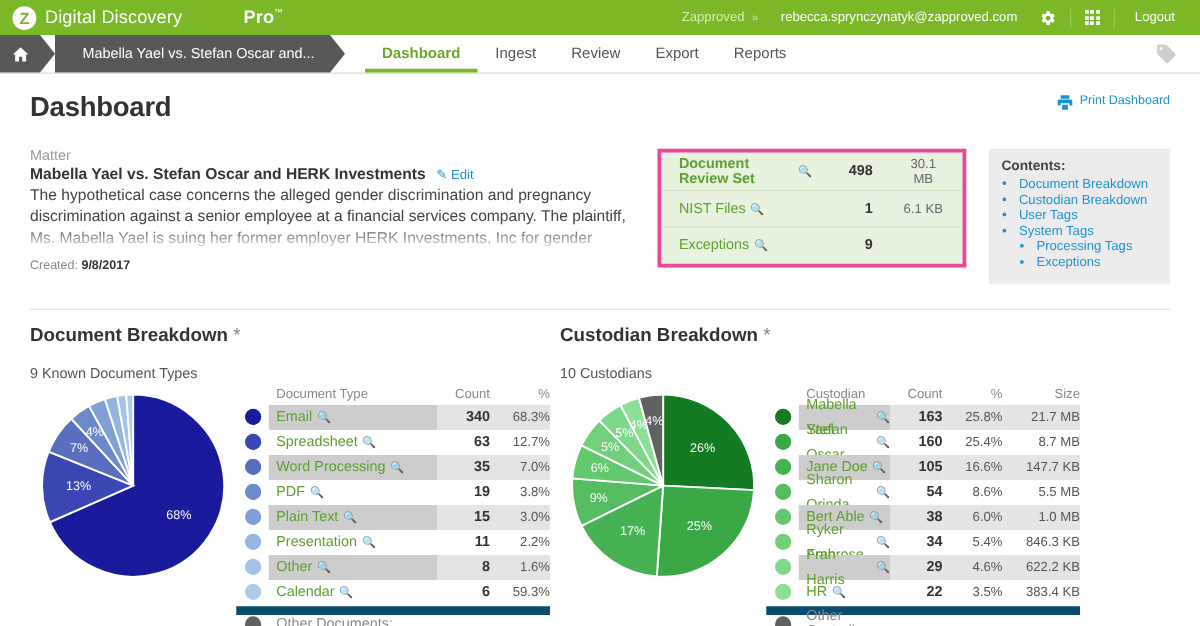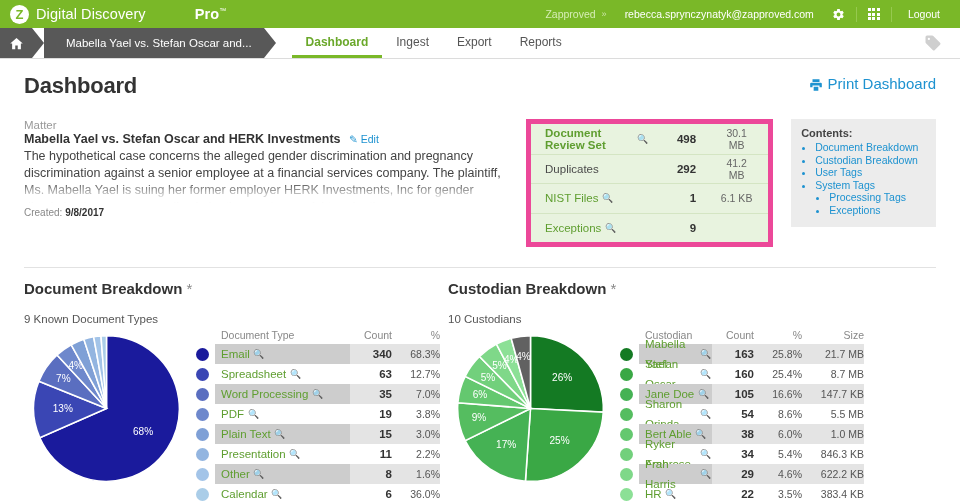--- a/index.html
+++ b/index.html
@@ -84,22 +84,22 @@
     font-size: 12px; color: #555; cursor: pointer;
     border-bottom: 3px solid transparent;
   }
   .nav-tab.active { color: #6aa82a; font-weight: bold; border-bottom-color: #7ab828; }
   .nav-tag-icon { margin-left: auto; display:flex; align-items:center; padding-right: 18px; }
 
   
   .page { padding: 14px 24px 0 24px; position: relative; }
   .print-link {
     position: absolute; right: 24px; top: 16px;
-    color: #1d92d0; font-size: 15px; display: flex;
-    align-items: flex-end; gap: 5px; cursor: pointer;
+    color: #1d92d0; font-size: 10px; display: flex;
+    align-items: flex-start; gap: 5px; cursor: pointer;
   }
   h1.page-title {
     font-size: 22px; font-weight: bold; color: #333; letter-spacing: -.2px;
   }
   .top-section { display: flex; gap: 0px; margin-top: 20px; }
   .matter-col { width: 490px; position: relative; }
   .matter-label { color: #999; font-size: 11.5px; margin-bottom: 1px; }
   .matter-name { font-size: 12.5px; font-weight: bold; color: #333; }
   .matter-edit { color: #1d92d0; font-weight: normal; font-size: 10.5px; margin-left: 5px; cursor: pointer;}
   .matter-desc {
@@ -109,21 +109,21 @@
     mask-image: linear-gradient(to bottom, #000 60%, rgba(0,0,0,0.12) 92%, rgba(0,0,0,0) 100%);
   }
   .matter-created {
     position: absolute; top: 88px; left: 0;
     font-size: 10px; color: #888;
   }
   .matter-created b { color: #333; font-weight: bold; }
 
   
   .stats-panel {
-    width: 253px; background: #e8f3df; border: 5px solid #ec4899;
+    width: 253px; background: #e8f3df; border: 3px solid #ec4899;
     margin-left: 24px; align-self: flex-start;
   }
   .stat-row {
     display: flex; align-items: center; height: 29.5px;
     padding: 0 14px; font-size: 11.5px;
   }
   .stat-row + .stat-row { border-top: 1px solid #d4e5c3; }
   .stat-name { flex: 1; color: #4a4a4a; display:flex; align-items:center; gap:4px;}
   .stat-name.link { color: #5f9e30; }
   .stat-row.first .stat-name { font-weight: bold; color: #5f9e30; }
@@ -237,20 +237,23 @@
     <span>Mabella Yael vs. Stefan Oscar and...</span>
   </div>
   <div class="nav-tabs">
     <div class="nav-tab active">
         <span>Dashboard</span>
       </div>
     <div class="nav-tab">
         <span>Ingest</span>
       </div>
     <div class="nav-tab">
+        <span>Review</span>
+      </div>
+    <div class="nav-tab">
         <span>Export</span>
       </div>
     <div class="nav-tab">
         <span>Reports</span>
       </div>
   </div>
   <div class="nav-tag-icon">
     <svg width="18" height="18" viewBox="0 0 24 24" fill="#cfcfcf">
         <path d="M21.4 11.6 12.4 2.6A2 2 0 0 0 11 2H4a2 2 0 0 0-2 2v7c0 .5.2 1 .6 1.4l9 9a2 2 0 0 0 2.8 0l7-7a2 2 0 0 0 0-2.8zM6.5 8A1.5 1.5 0 1 1 6.5 5a1.5 1.5 0 0 1 0 3z"></path>
       </svg>
@@ -284,27 +287,20 @@
     </div>
 
     <div class="stats-panel">
       <div class="stat-row first">
         <span class="stat-name link">
             <span>Document Review Set</span>
             <span class="mag">🔍</span>
           </span>
         <span class="stat-count">498</span>
         <span class="stat-size">30.1 MB</span>
-      </div>
-      <div class="stat-row">
-        <span class="stat-name">
-            <span>Duplicates</span>
-          </span>
-        <span class="stat-count">292</span>
-        <span class="stat-size">41.2 MB</span>
       </div>
       <div class="stat-row">
         <span class="stat-name link">
             <span>NIST Files</span>
             <span class="mag">🔍</span>
           </span>
         <span class="stat-count">1</span>
         <span class="stat-size">6.1 KB</span>
       </div>
       <div class="stat-row">
@@ -447,21 +443,21 @@
               </div>
               <div class="legend-row">
                 <span class="lg-dotcell">
                   <span class="dot" style="background: rgb(170, 205, 232);"></span>
                 </span>
                 <span class="lg-name">
                   <span>Calendar</span>
                   <span class="mag">🔍</span>
                 </span>
                 <span class="lg-count">6</span>
-                <span class="lg-pct">36.0%</span>
+                <span class="lg-pct">59.3%</span>
               </div>
             </div>
           <div class="legend-foot">
             <span class="lg-dotcell">
                 <span class="dot dot-other"></span>
               </span>
             <span class="lg-name">Other Documents:</span>
             <span class="lg-count"></span>
             <span class="lg-pct"></span>
           </div>

